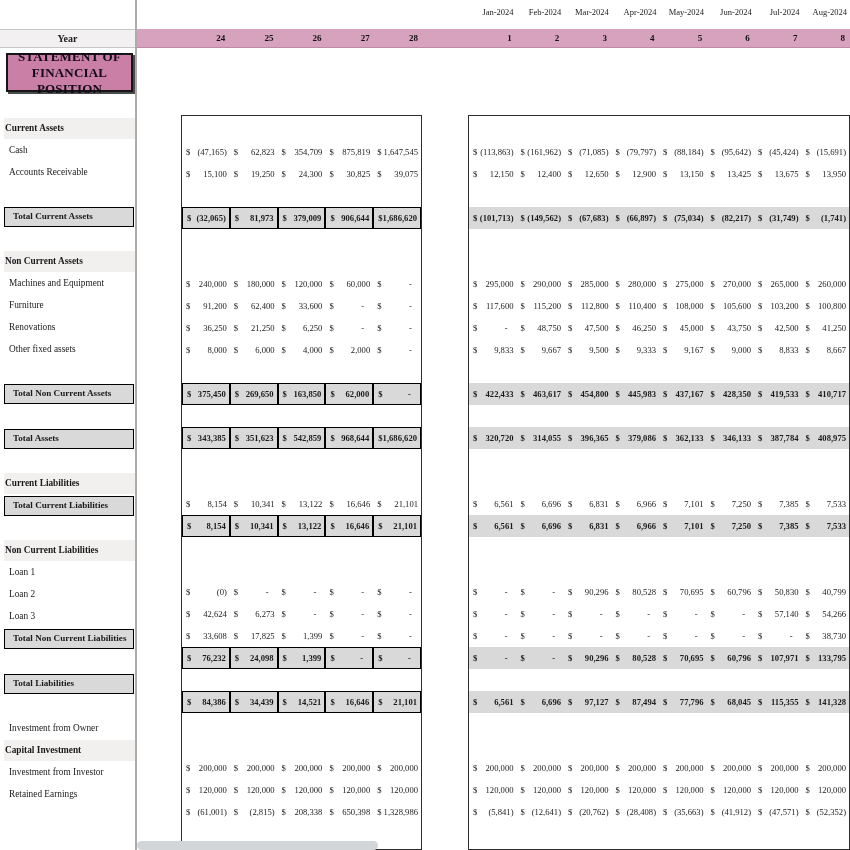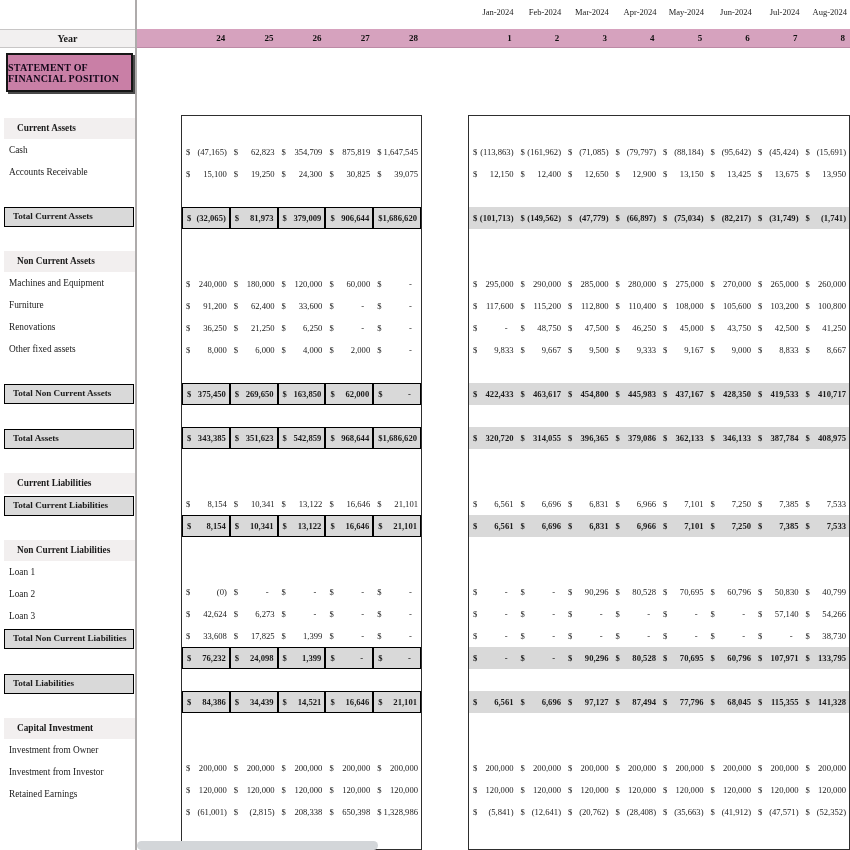--- a/index.html
+++ b/index.html
@@ -24,27 +24,27 @@
 
   
   #year-cell { position:absolute; left:0; top:29px; width:135px; height:19px; background:#f2f0f0;
     border-top:1px solid #c8c6c6; border-bottom:1px solid #c8c6c6;
     text-align:center; font-weight:bold; font-size:10px; line-height:18px; }
 
   
   #title-box { position:absolute; left:6px; top:53px; width:127px; height:39px; background:#c97fa6;
     border:2px solid #161616; box-shadow:2px 2px 0 #4a4a4a;
     display:flex; align-items:center; justify-content:center; }
-  #title-box span { font-weight:bold; font-size:10px; text-align:left; color:#14081a; letter-spacing:.2px; }
+  #title-box span { font-weight:bold; font-size:13px; text-align:center; color:#14081a; letter-spacing:.2px; }
 
   
   #labels-col { position:absolute; left:0; top:118px; width:135px; }
   .lrow { height:22px; }
   .lrow .ltxt { display:block; line-height:21px; white-space:nowrap; overflow:hidden; }
-  .lrow.l-header .ltxt { margin-left:4px; width:131px; background:#f2efef; font-weight:bold; font-size:9.3px; padding-left:13px; }
+  .lrow.l-header .ltxt { margin-left:4px; width:131px; background:#f2efef; font-weight:bold; font-size:9.3px; padding-left:1px; }
   .lrow.l-item .ltxt { font-size:9.3px; padding-left:9px; }
   .lrow.l-total .ltxt { margin-left:4px; width:130px; height:20px; margin-top:1px; background:#d9d9d9;
     border:1.4px solid #000; font-weight:bold; font-size:9.1px; padding-left:8px; line-height:17px; }
 
   
   .dtable { position:absolute; top:115px; height:735px; border:1.5px solid #2e2e2e; background:#fff; }
   #year-table { left:181px; width:241px; }
   #month-table { left:468px; width:382px; }
   .tbody { position:absolute; left:0; right:0; top:3px; }
   .trow { height:22px; display:flex; }
@@ -162,25 +162,25 @@
         <span class="ltxt">Loan 3</span>
       </div>
       <div class="lrow l-total">
         <span class="ltxt">Total Non Current Liabilities</span>
       </div>
       <div class="lrow l-blank"></div>
       <div class="lrow l-total">
         <span class="ltxt">Total Liabilities</span>
       </div>
       <div class="lrow l-blank"></div>
+      <div class="lrow l-item">
+        <span class="ltxt">Investment from Owner</span>
+      </div>
       <div class="lrow l-header">
         <span class="ltxt">Capital Investment</span>
-      </div>
-      <div class="lrow l-item">
-        <span class="ltxt">Investment from Owner</span>
       </div>
       <div class="lrow l-item">
         <span class="ltxt">Investment from Investor</span>
       </div>
       <div class="lrow l-item">
         <span class="ltxt">Retained Earnings</span>
       </div>
     </div>
 
   <div id="year-table" class="dtable">
@@ -695,21 +695,21 @@
           <div class="cell">
             <span class="cur">$</span>
             <span class="val">(101,713)</span>
           </div>
           <div class="cell">
             <span class="cur">$</span>
             <span class="val">(149,562)</span>
           </div>
           <div class="cell">
             <span class="cur">$</span>
-            <span class="val">(47,779)</span>
+            <span class="val">(67,683)</span>
           </div>
           <div class="cell">
             <span class="cur">$</span>
             <span class="val">(66,897)</span>
           </div>
           <div class="cell">
             <span class="cur">$</span>
             <span class="val">(75,034)</span>
           </div>
           <div class="cell">

